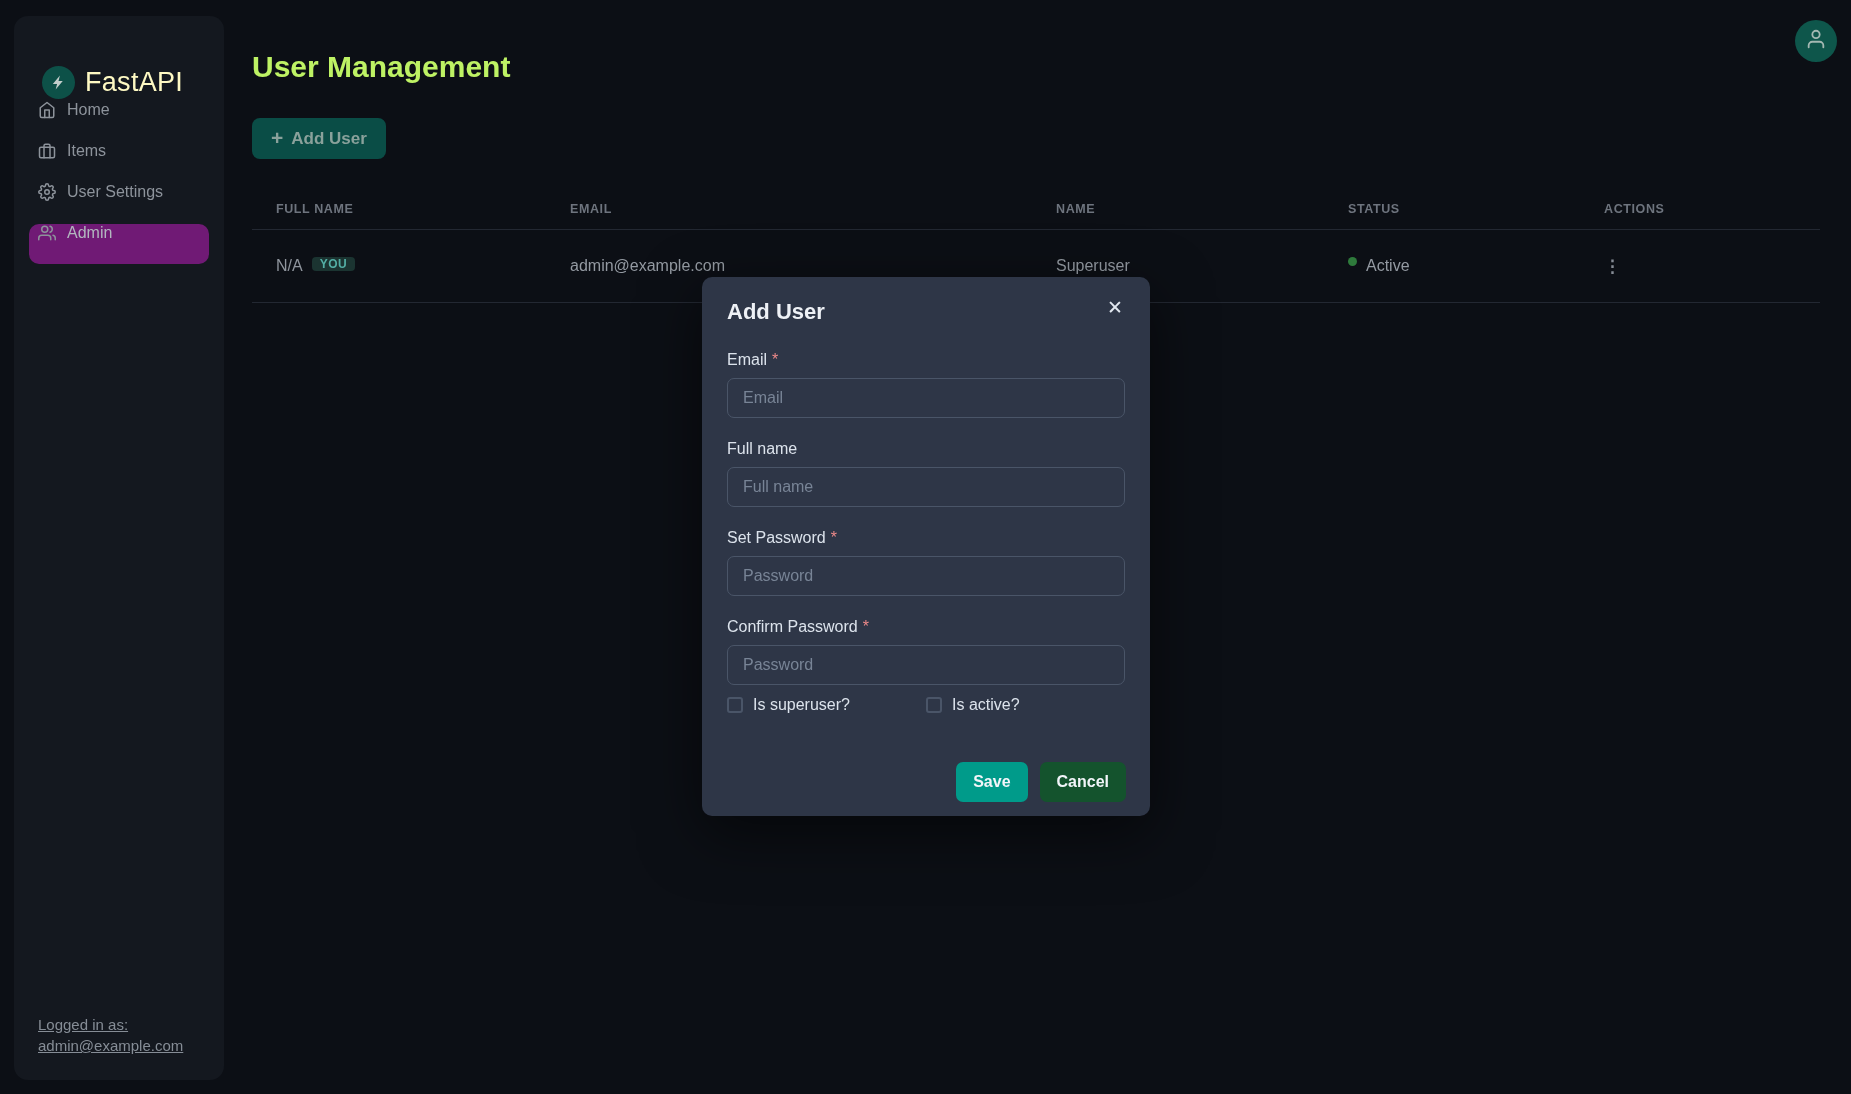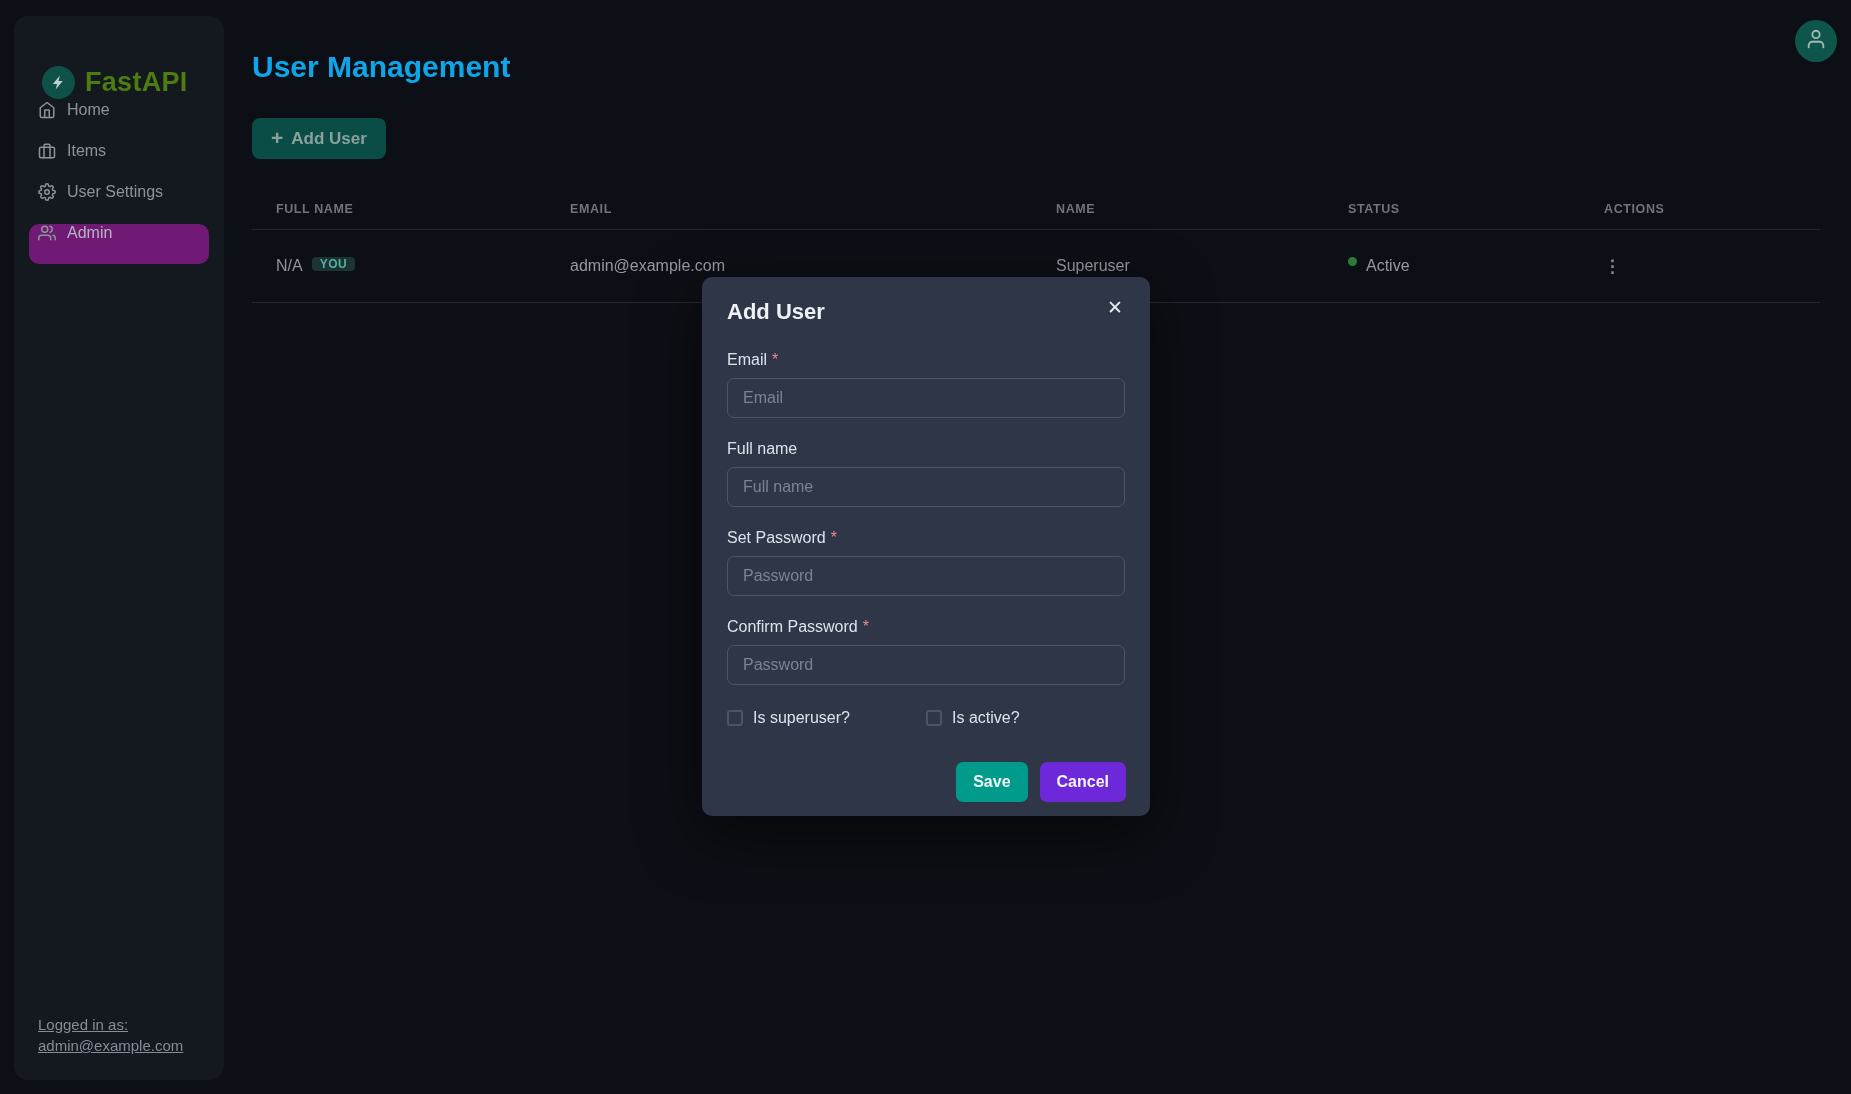--- a/index.html
+++ b/index.html
@@ -11,34 +11,34 @@
   
   .sidebar {
     position:absolute; left:14px; top:16px; width:210px; height:1064px;
     background:#14181f; border-radius:14px;
   }
   .logo { position:absolute; left:28px; top:50px; display:flex; align-items:center; gap:10px; cursor:pointer; }
   .logo-circle {
     width:33px; height:33px; border-radius:50%; background:#0d5148;
     display:flex; align-items:center; justify-content:center; flex:0 0 auto;
   }
-  .logo-text { font-size:27px; font-weight:bold; color:#4d7c0f; letter-spacing:.3px; }
+  .logo-text { font-size:27px; font-weight:normal; color:#fef9c3; letter-spacing:.3px; }
   .nav { position:absolute; left:15px; right:15px; top:85px; }
   .nav-item {
     display:flex; align-items:flex-start; gap:11px; height:40px; padding:0 9px;
     border-radius:10px; color:#8d939b; font-size:16px; cursor:pointer; margin-bottom:1px;
   }
   .nav-item.active { background:#701a75; color:#b2b7bf; }
   .nav-item svg { flex:0 0 auto; }
   .sidebar-footer {
     position:absolute; left:24px; bottom:24px; font-size:15px; line-height:21px; color:#868d96;text-decoration:underline;
   }
   
   .page-title {
-    position:absolute; left:252px; top:50px; font-size:30px; font-weight:bold; color:#0ea5e9;
+    position:absolute; left:252px; top:50px; font-size:30px; font-weight:bold; color:#bef264;
   }
   .avatar-btn {
     position:absolute; left:1795px; top:20px; width:42px; height:42px; border-radius:50%;
     background:#0e564b; display:flex; align-items:center; justify-content:center; cursor:pointer;
   }
   .add-user-btn {
     position:absolute; left:252px; top:118px; height:41px; padding:0 19px;
     background:#0a4d46; border:none; border-radius:8px; cursor:pointer;
     display:flex; align-items:center; gap:8px;
     color:#8aa19b; font-size:17px; font-weight:bold; font-family:inherit;
@@ -76,33 +76,33 @@
   }
   .field-label { margin-top:26px; font-size:16px; color:#dce3ec; display:flex; gap:5px; }
   .field-label.mt { margin-top:22px; }
   .req { color:#ee8a8a; }
   .field-input {
     margin-top:9px; width:100%; height:40px; background:transparent;
     border:1px solid #4a5568; border-radius:7px; padding:0 15px;
     font-size:16px; color:#e2e8f0; font-family:inherit; outline:none;
   }
   .field-input::placeholder { color:#788496; }
-  .checkbox-row { margin-top:24px; display:flex; }
+  .checkbox-row { margin-top:11px; display:flex; }
   .checkbox-wrap { display:flex; align-items:center; width:50%; cursor:pointer; }
   .checkbox-box {
     width:16px; height:16px; border:2px solid #4a5568; border-radius:3px; flex:0 0 auto;
   }
   .checkbox-label { margin-left:10px; font-size:16px; color:#dce3ec; }
   .modal-buttons { position:absolute; right:24px; bottom:14px; display:flex; gap:12px; }
   .btn {
     height:40px; border:none; border-radius:7px; padding:0 17px; cursor:pointer;
     font-size:16px; font-weight:bold; font-family:inherit; color:#f2f5f9;
   }
   .btn-save { background:#009b8a;margin-left:24px; }
-  .btn-cancel { background:#6d28d9; }
+  .btn-cancel { background:#14532d; }
 </style>
 </head>
 <body>
 
 <aside class="sidebar">
   <div class="logo">
     <span class="logo-circle">
       <svg width="17" height="17" viewBox="0 0 24 24" fill="#c2cecb">
           <path d="M14 2 4 14h6l-2 8L18 10h-6l2-8z"></path>
         </svg>

